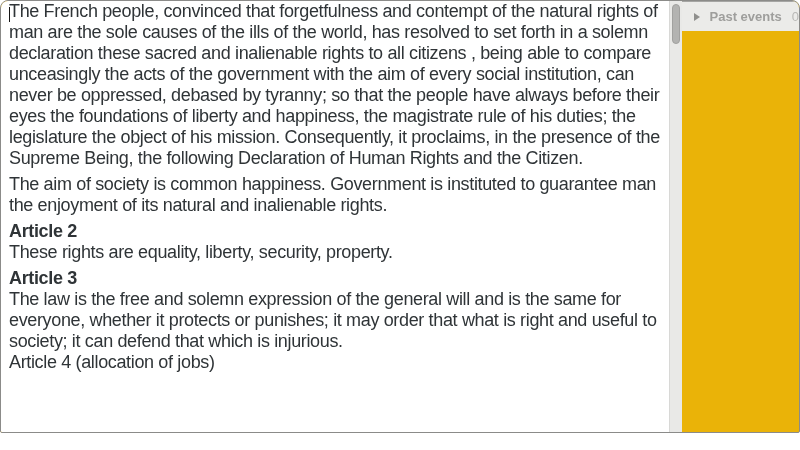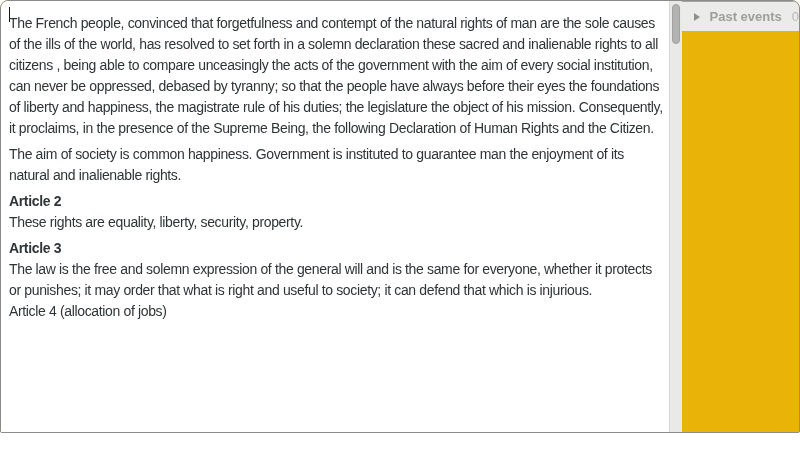--- a/index.html
+++ b/index.html
@@ -61,22 +61,22 @@
   .ab-b { position:absolute; right:3px; top:1px; font-size:11px; font-weight:bold; color:#24282a; line-height:11px; }
 
   .star-glyph { font-family:"DejaVu Sans",sans-serif; font-size:16px; color:#383d40; line-height:16px; }
 
   
   .textarea {
     flex:1 1 auto; position:relative; background:#ffffff; overflow:hidden;
   }
   .entry {
     position:absolute; left:0; top:0; right:0; bottom:0;
-    padding:12px 18px 0 8px;
-    font-size:14px; line-height:21px; letter-spacing:-0.35px;
+    padding:0 18px 0 8px;
+    font-size:18px; line-height:21px; letter-spacing:-0.35px;
     color:#2f3437;
     overflow:hidden;
   }
   .block { margin-top:5px; }
   .h { font-weight:bold; }
   .caret { position:absolute; left:8px; top:6px; width:1px; height:15px; background:#151515; }
 
   .scrollbar {
     position:absolute; right:0; top:0; bottom:0; width:13px;
     background:#e9e9e7; border-left:1px solid #d8d8d6;

